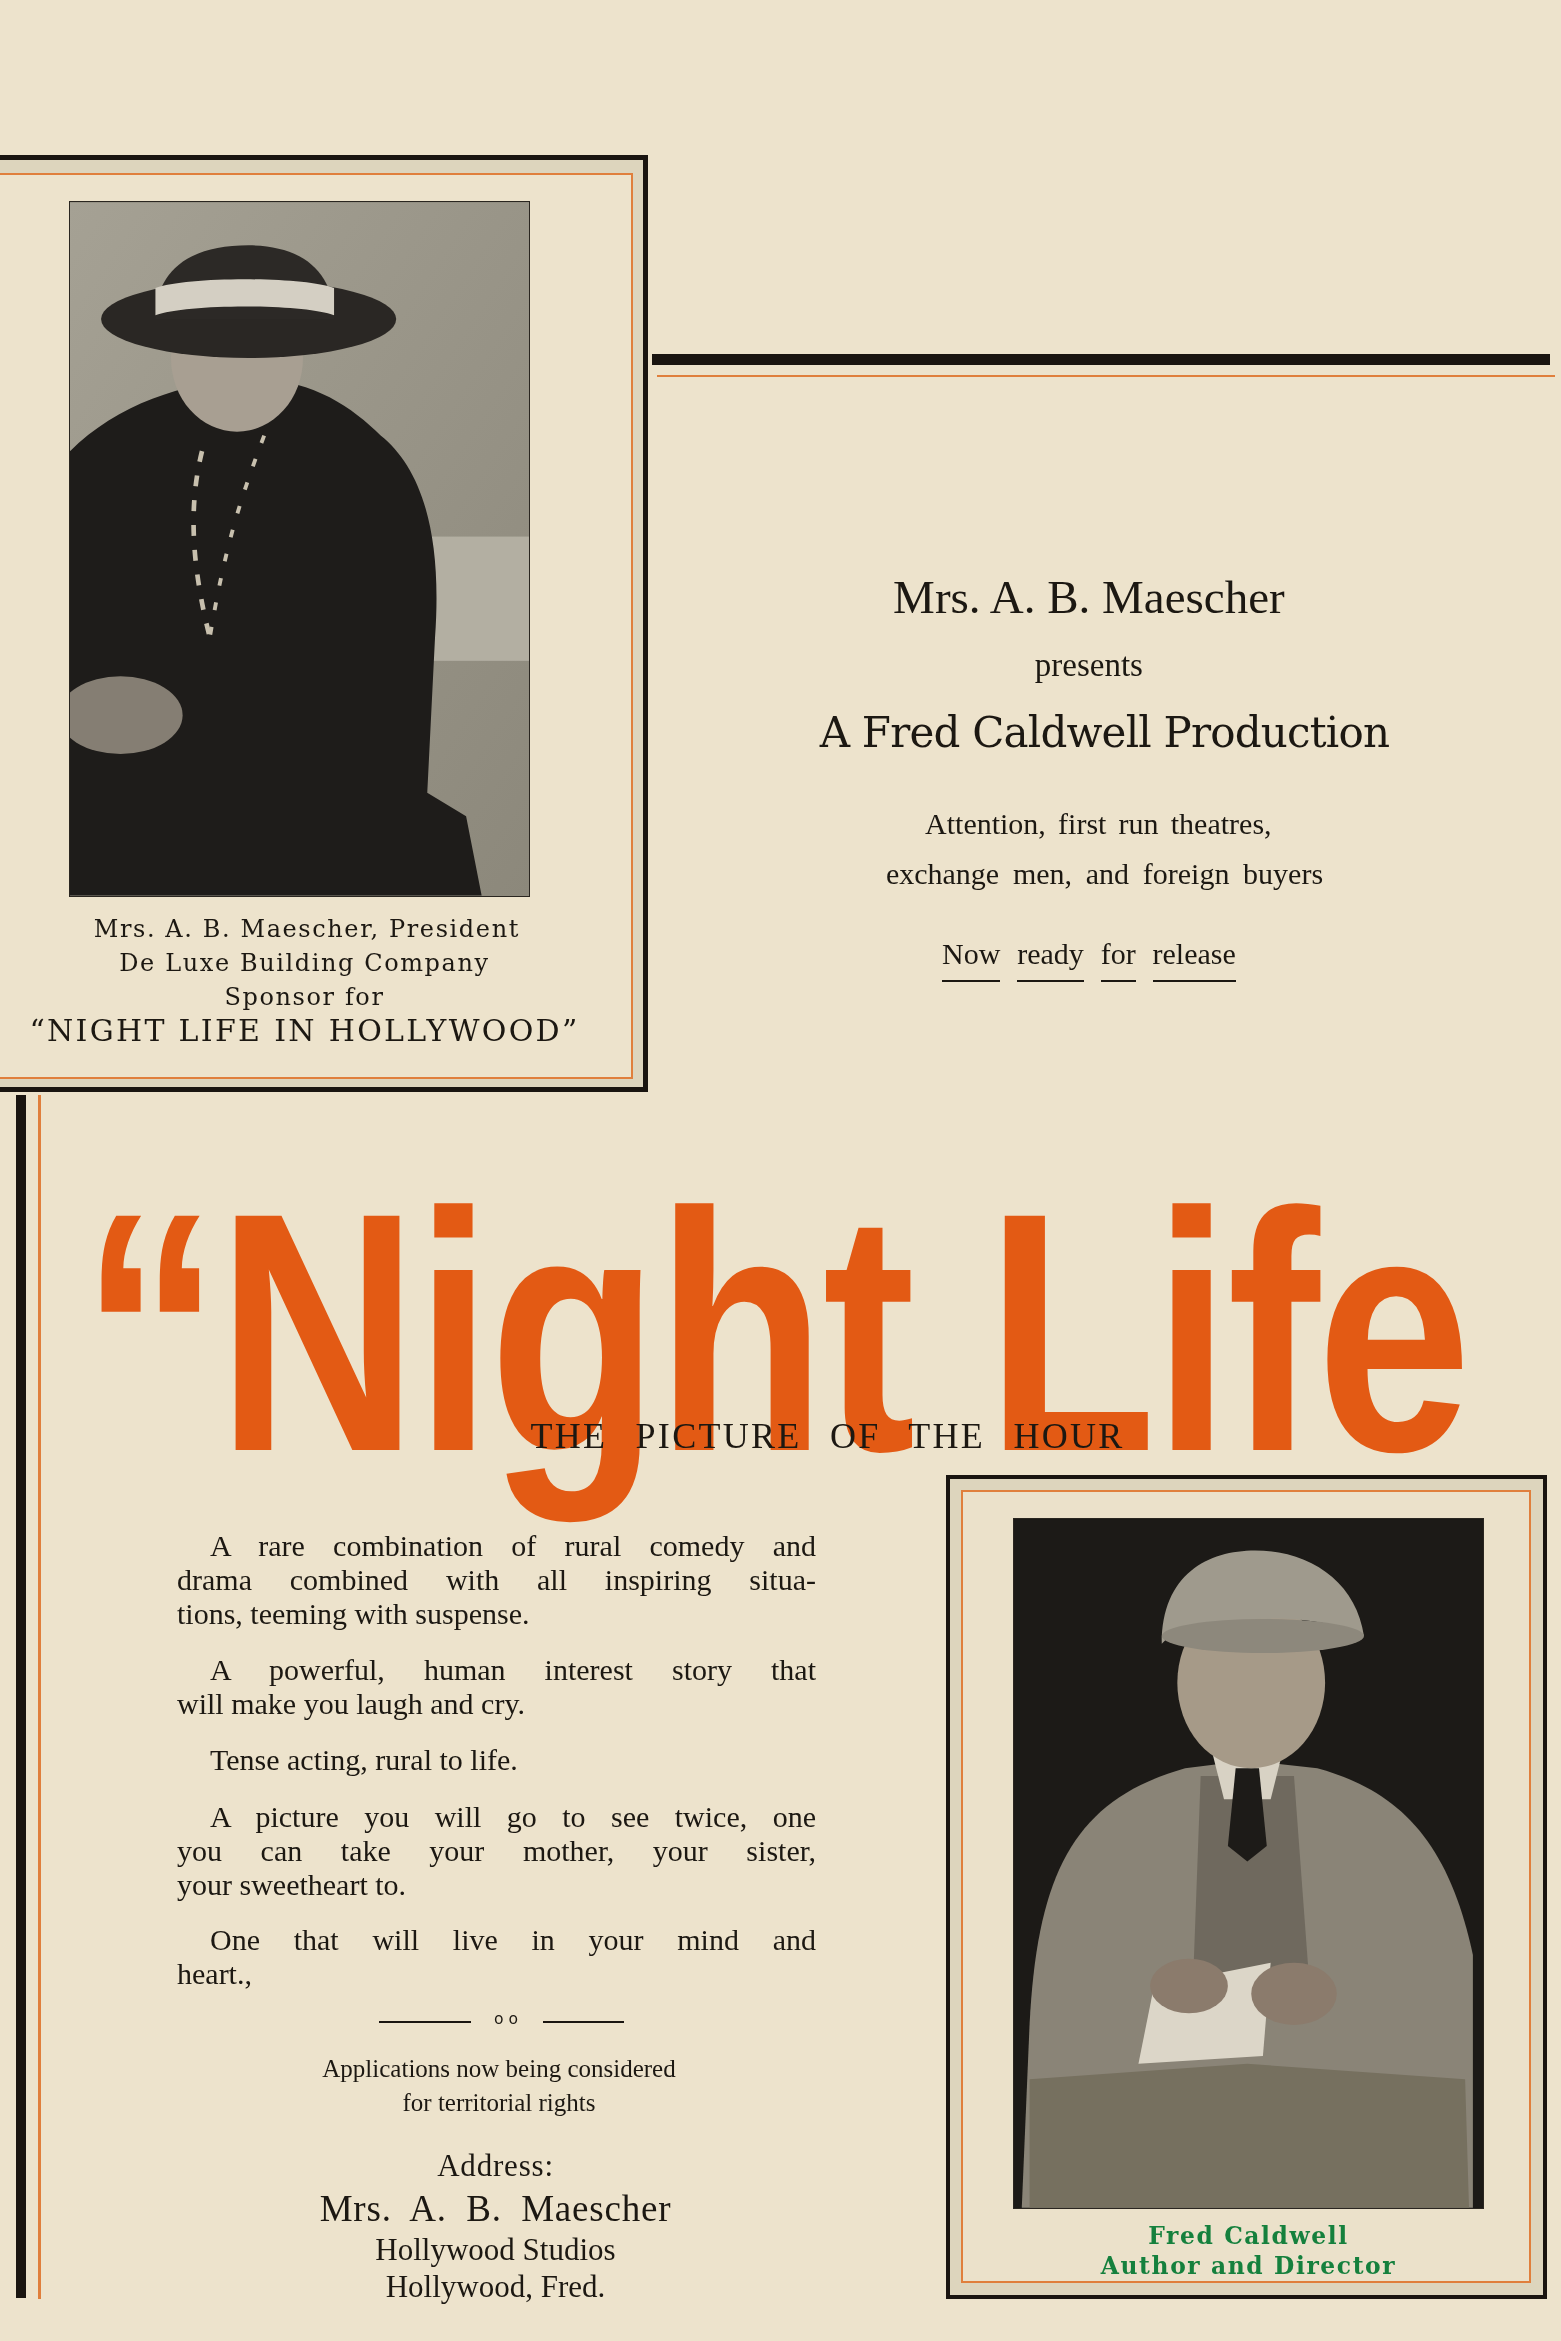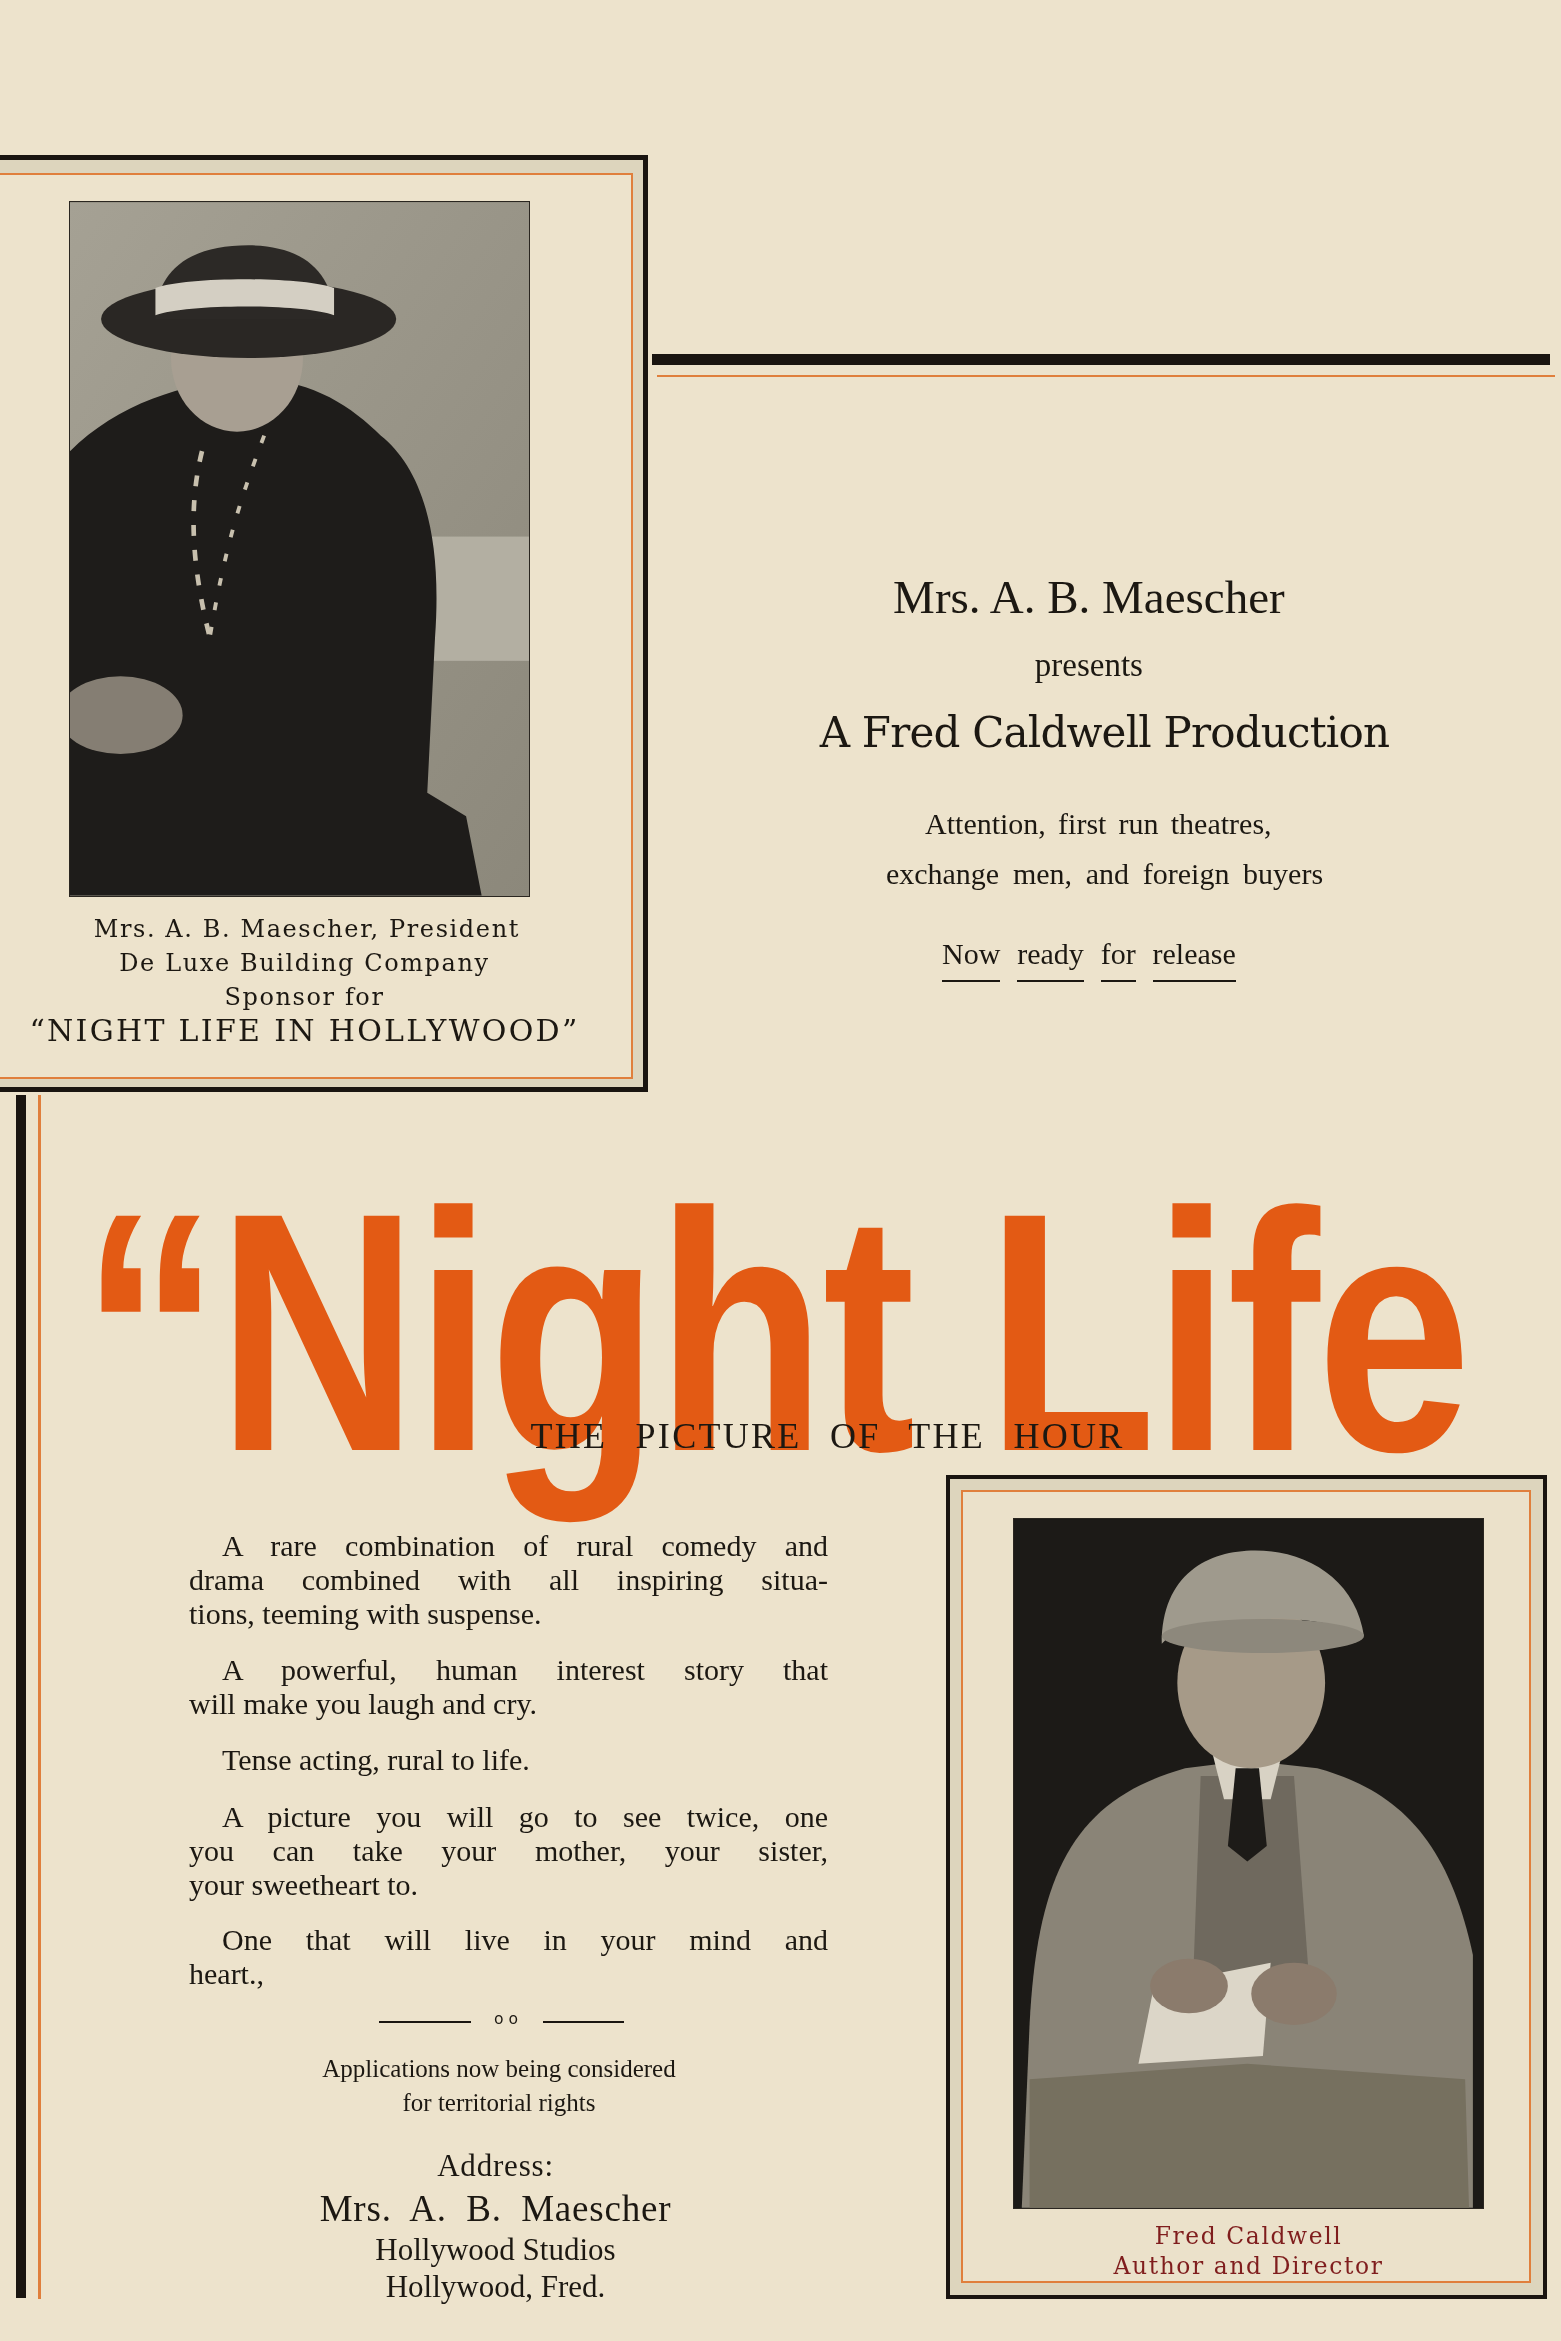--- a/index.html
+++ b/index.html
@@ -5,21 +5,21 @@
   html, body { margin:0; padding:0; }
   body { width:1561px; height:2342px; background:#ede3cc; position:relative; overflow:hidden;
          font-family:"DejaVu Serif","Liberation Serif",serif; color:#1c1812; }
   .abs { position:absolute; }
   .black { background:#1a1510; }
   .orange { background:#e07f3c; }
   .photo { background:#8f8b7e; overflow:hidden; border:1.6px solid #2a2620; box-sizing:border-box; }
   .photo svg { width:100%; height:100%; display:block; }
   .center { text-align:center; }
   .caption { font-family:"DejaVu Serif",serif; letter-spacing:1.6px; }
-  .para { position:absolute; left:189px; width:639px; font-family:"Liberation Serif",serif;
+  .para { position:absolute; left:177px; width:639px; font-family:"Liberation Serif",serif;
           font-size:30px; line-height:34px; text-align:justify; text-align-last:left; }
   .para .l { display:block; text-align:justify; text-align-last:justify; }
   .para .l.last { text-align-last:left; }
   .para .l.ind { text-indent:33px; }
   .title { position:absolute; left:81px; top:1116px; width:1475px; height:328px; }
   .title span { position:absolute; left:0; top:0; font-family:"Liberation Sans","DejaVu Sans",sans-serif;
           font-weight:bold; font-size:258px; line-height:328px; color:#e35a14; white-space:nowrap;
           transform-origin:0 0; letter-spacing:-3.1px; }
   .u { border-bottom:2.3px solid #1c1812; padding-bottom:10px; margin:0 4.7px; }
 </style>
@@ -151,17 +151,17 @@
     <ellipse cx="360" cy="610" rx="55" ry="40" fill="#8b7b6c"></ellipse>
     <ellipse cx="225" cy="600" rx="50" ry="35" fill="#8b7b6c"></ellipse>
 
     <ellipse cx="305" cy="210" rx="95" ry="110" fill="#a69a88"></ellipse>
 
     <path d="M190 160 C190 70 250 40 310 40 C380 40 440 80 450 150 C400 125 300 115 200 150 Z" fill="#9f9a8d"></path>
     <ellipse cx="320" cy="150" rx="130" ry="22" fill="#8d887c"></ellipse>
   </svg>
 </div>
 
-<div class="abs center caption" style="left:1013px; top:2221px; width:471px; font-size:23.4px; line-height:30px; font-weight:normal; letter-spacing:1.6px; color:#7f1d1d;">
+<div class="abs center caption" style="left:1013px; top:2221px; width:471px; font-size:23.4px; line-height:30px; font-weight:bold; letter-spacing:1.6px; color:#15803d;">
   <div>Fred Caldwell</div>
   <div>Author and Director</div>
 </div>
 
 
 </body></html>

